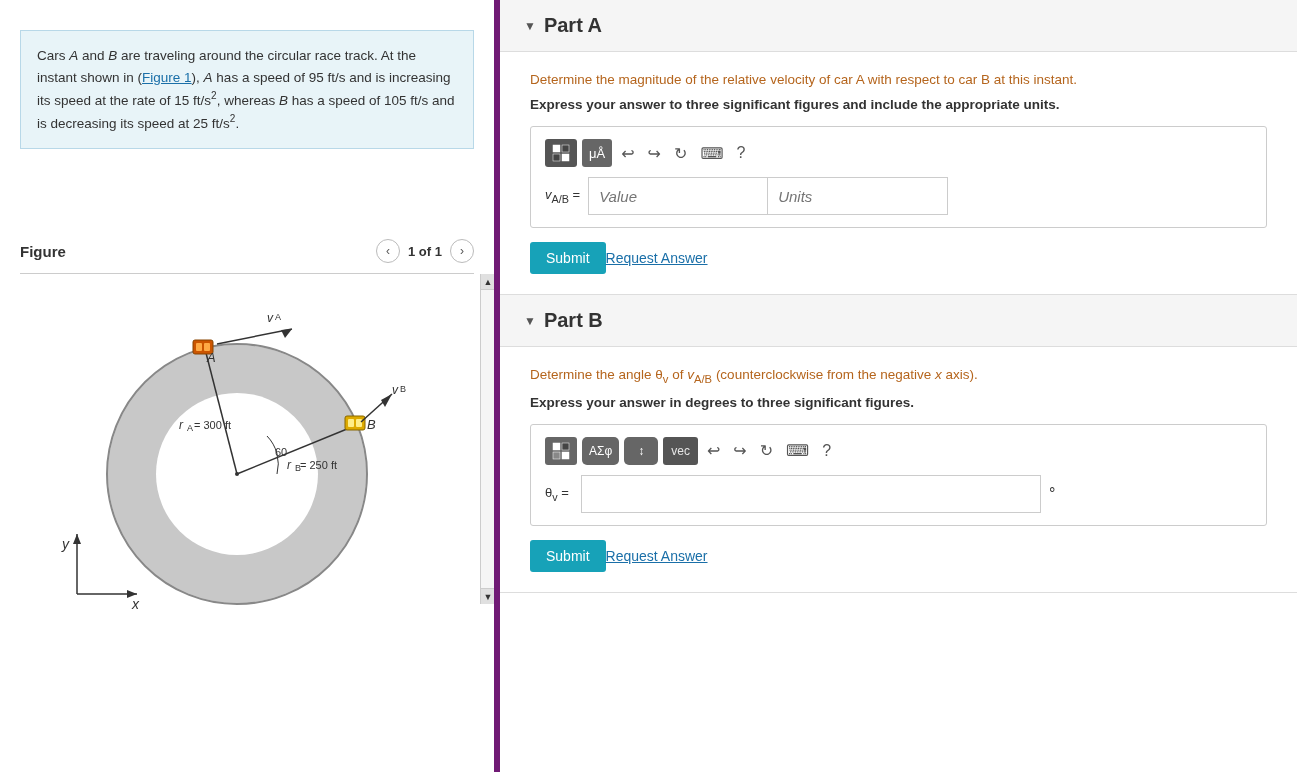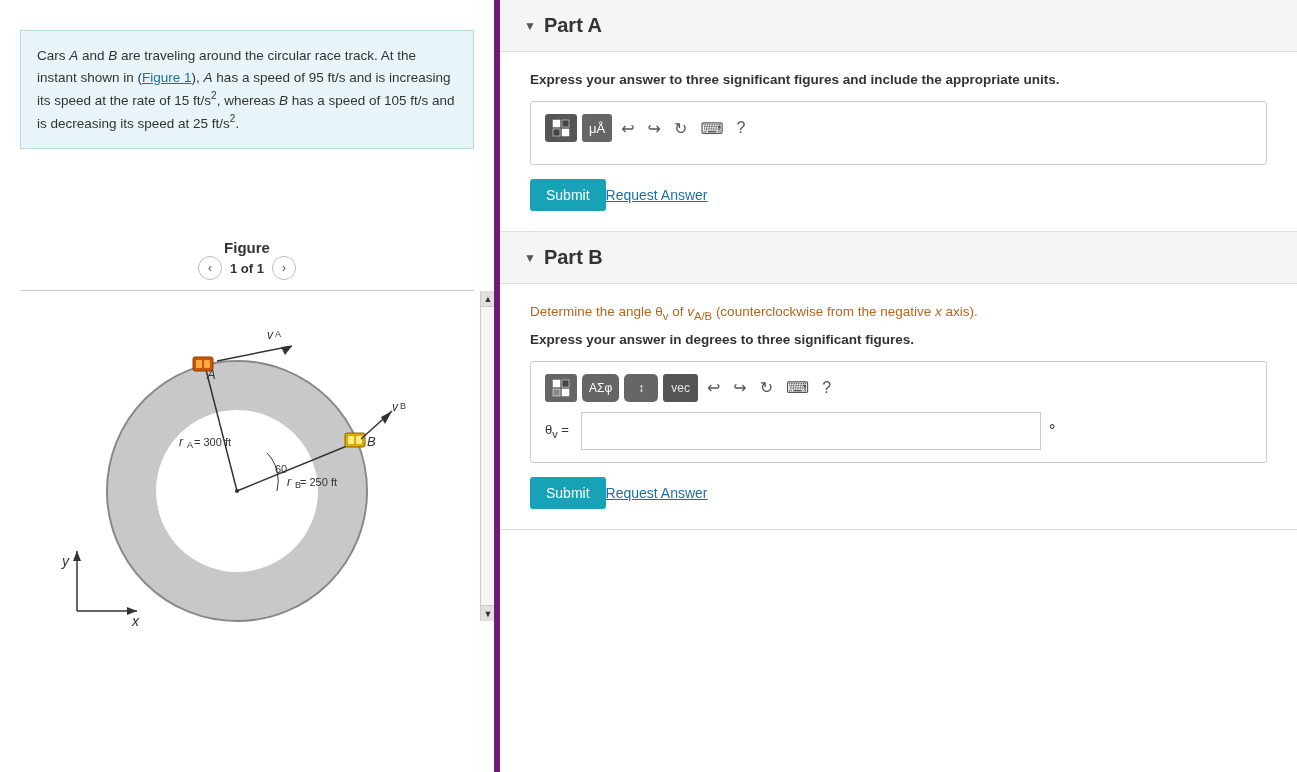--- a/index.html
+++ b/index.html
@@ -38,21 +38,20 @@
       text-decoration: underline;
       cursor: pointer;
     }
 
     .figure-header {
       display: flex;
       align-items: center;
       justify-content: space-between;
       padding: 10px 20px;
       margin-top: 80px;
-      flex-direction: column;
     }
 
     .figure-title {
       font-weight: bold;
       font-size: 15px;
     }
 
     .figure-nav {
       display: flex;
       align-items: center;
@@ -397,20 +396,21 @@
 </div>
 
 <div class="right-panel">
 
   <div class="part-section">
     <div class="part-header">
       <span class="chevron">▼</span>
       <span class="part-header-title">Part A</span>
     </div>
     <div class="part-content">
+      <p class="part-description">Determine the magnitude of the relative velocity of car A with respect to car B at this instant.</p>
       <p class="part-instruction">Express your answer to three significant figures and include the appropriate units.</p>
 
       <div class="answer-box">
 
         <div class="toolbar">
 
           <button class="toolbar-btn icon-matrix" title="Matrix">
             <svg width="18" height="18" viewBox="0 0 18 18" fill="white">
               <rect x="1" y="1" width="7" height="7" fill="white" stroke="white" stroke-width="0.5"></rect>
               <rect x="10" y="1" width="7" height="7" fill="#444" stroke="white" stroke-width="0.5"></rect>
@@ -421,20 +421,27 @@
 
           <button class="toolbar-btn icon-mu">μÅ</button>
 
           <button class="toolbar-icon-btn" title="Undo">↩</button>
           <button class="toolbar-icon-btn" title="Redo">↪</button>
           <button class="toolbar-icon-btn" title="Reset">↻</button>
           <button class="toolbar-icon-btn" title="Keyboard">⌨</button>
           <button class="toolbar-icon-btn" title="Help">?</button>
         </div>
 
+        <div class="input-row">
+          <span class="input-label">
+            <em>v</em><sub>A/B</sub> =
+          </span>
+          <input type="text" class="value-input" placeholder="Value" style="">
+          <input type="text" class="units-input" placeholder="Units" style="">
+        </div>
       </div>
 
       <div class="action-row">
         <button class="submit-btn">Submit</button>
         <button class="request-answer-link">Request Answer</button>
       </div>
     </div>
   </div>
 
   <div class="part-section">

